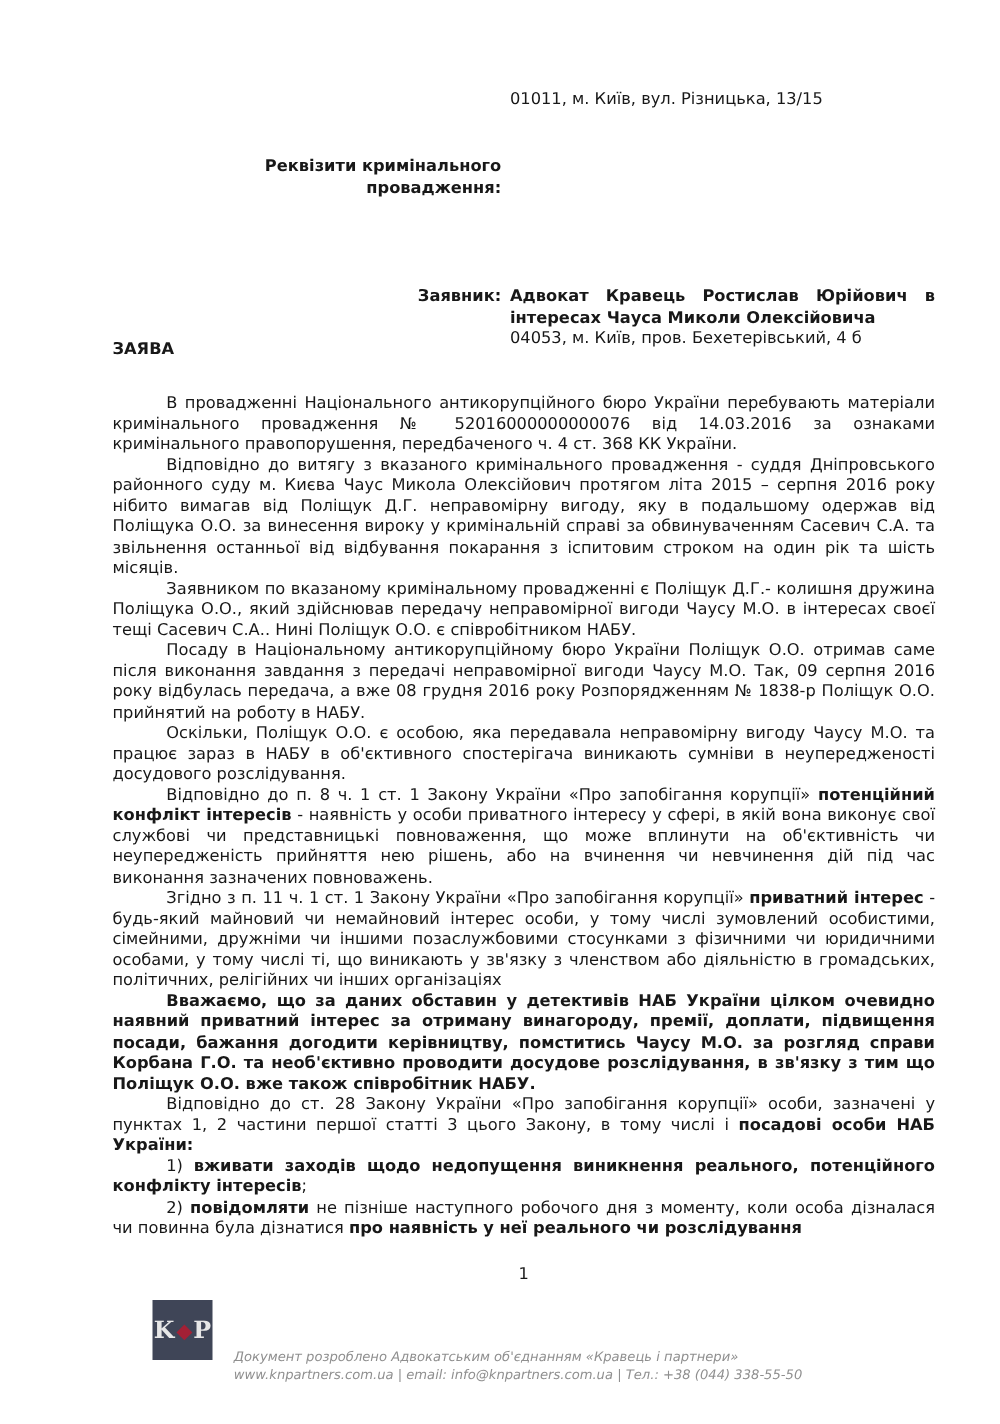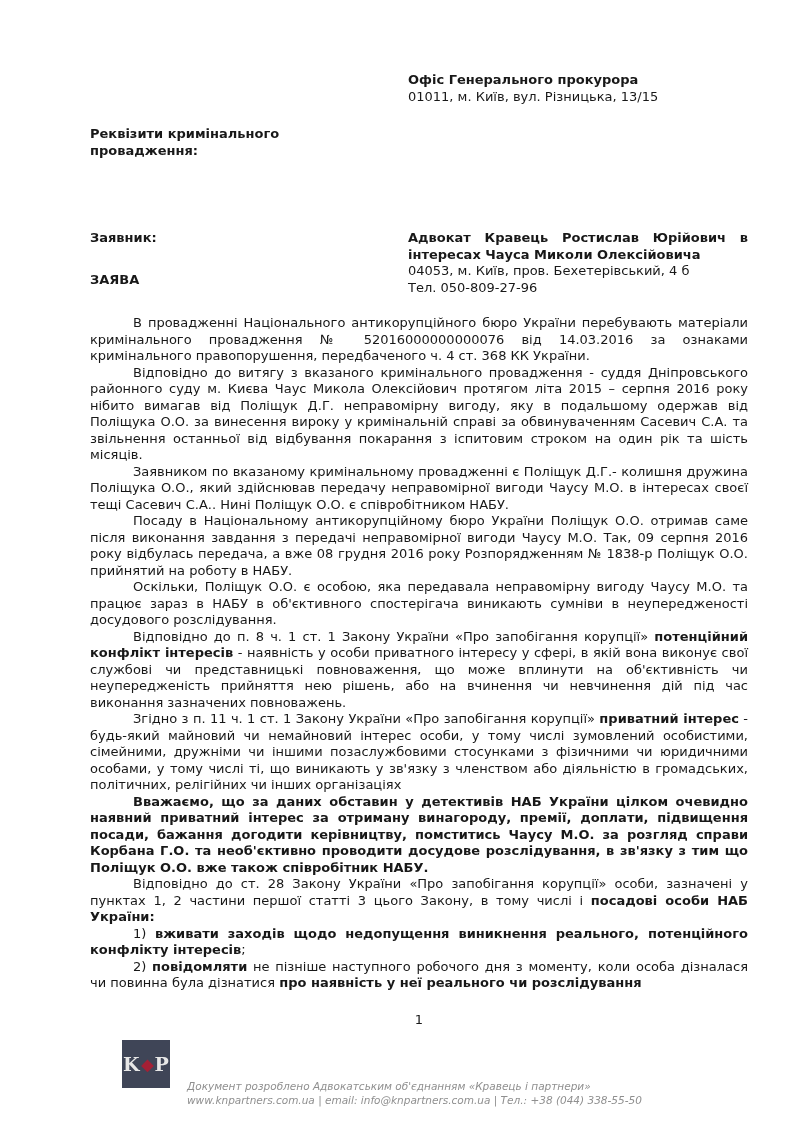--- a/index.html
+++ b/index.html
@@ -14,21 +14,21 @@
     line-height:16.5px;
   }
   .abs{position:absolute;}
   
   .recipient{left:408px;top:72px;width:340px;}
   .recipient .name{font-weight:700;}
   
   .row{left:90px;width:658px;display:flex;align-items:flex-start;}
   .row-req{top:126px;}
   .row-app{top:197px;margin-top:33px;}
-  .col-label{width:311px;text-align:left;font-weight:700;white-space:pre-line;flex:0 0 auto;}
+  .col-label{width:311px;text-align:right;font-weight:700;white-space:pre-line;flex:0 0 auto;}
   .col-value{width:340px;margin-left:7px;text-align:justify;flex:0 0 auto;}
   .app-name{font-weight:700;text-align:justify;}
   
   .title-block{left:90px;top:272px;width:658px;font-weight:700;}
   
   .body-block{left:90px;top:315px;width:658px;}
   .body-block p{margin:0;text-align:justify;text-indent:43px;}
   .body-block b{font-weight:700;}
   
   .page-number{left:90px;top:1012px;width:658px;text-align:center;}
@@ -49,35 +49,33 @@
     left:187px;top:1057px;width:560px;
     font-style:italic;font-size:10.5px;line-height:14px;color:#8f8f8f;margin-top:22px;
   }
 </style>
 </head>
 <body>
 
 <div class="page">
 
   <div class="abs recipient">
-    <div class="name">Офіс Генерального прокурора</div>
     <div>01011, м. Київ, вул. Різницька, 13/15</div>
   </div>
 
   <div class="abs row row-req">
     <div class="col-label">Реквізити кримінального
 провадження:</div>
   </div>
 
   <div class="abs row row-app">
     <div class="col-label">Заявник:</div>
     <div class="col-value">
       <div class="app-name">Адвокат Кравець Ростислав Юрійович в інтересах Чауса Миколи Олексійовича</div>
       <div>04053, м. Київ, пров. Бехетерівський, 4 б</div>
-      <div>Тел. 050-809-27-96</div>
     </div>
   </div>
 
   <div class="abs title-block">
     <div>ЗАЯВА</div>
   </div>
 
   <div class="abs body-block">
       <p><span>В провадженні Національного антикорупційного бюро України перебувають матеріали кримінального провадження № 52016000000000076 від 14.03.2016 за ознаками кримінального правопорушення, передбаченого ч. 4 ст. 368 КК України.</span></p>
       <p><span>Відповідно до витягу з вказаного кримінального провадження - суддя Дніпровського районного суду м. Києва Чаус Микола Олексійович протягом літа 2015 – серпня 2016 року нібито вимагав від Поліщук Д.Г. неправомірну вигоду, яку в подальшому одержав від Поліщука О.О. за винесення вироку у кримінальній справі за обвинуваченням Сасевич С.А. та звільнення останньої від відбування покарання з іспитовим строком на один рік та шість місяців.</span></p>

